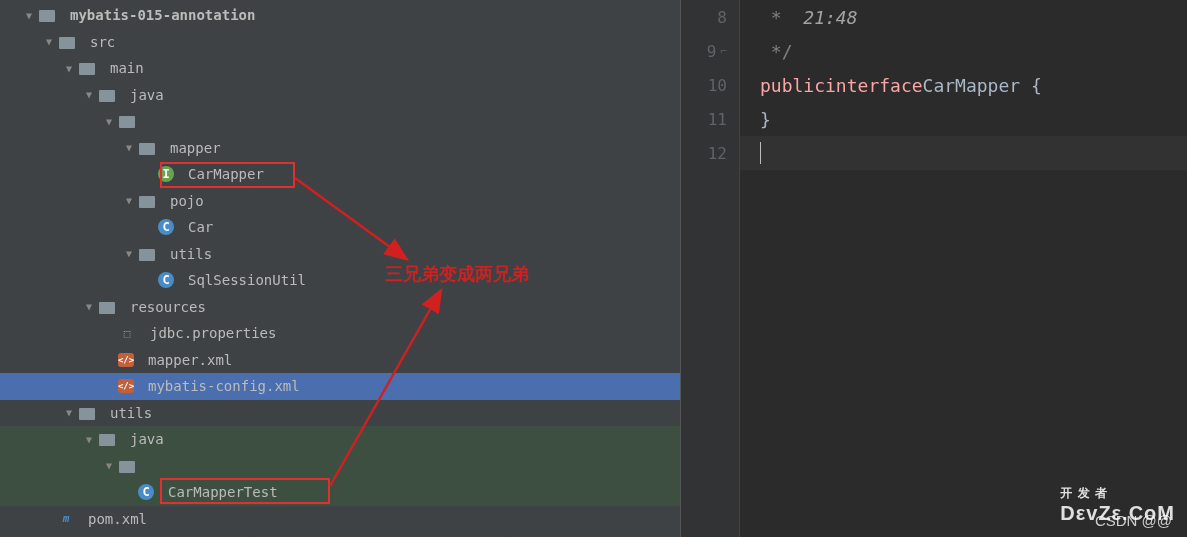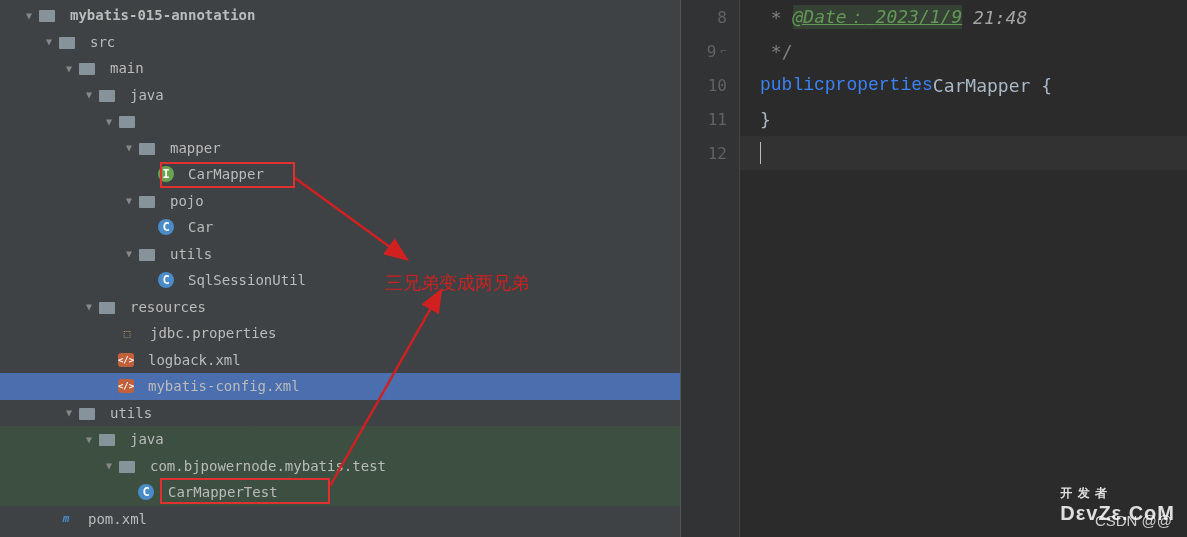--- a/index.html
+++ b/index.html
@@ -78,23 +78,22 @@
       border: 2px solid #e03030;
       pointer-events: none;
     }
     .highlight-1 { top: 162px; left: 160px; width: 135px; height: 26px; }
     .highlight-2 { top: 478px; left: 160px; width: 170px; height: 26px; }
 
     .annotation-text {
       position: absolute;
       color: #d02020;
       font-size: 18px;
-      font-weight: normal;
+      font-weight: bold;
       font-family: sans-serif;
-      margin-top: 9px;
     }
     .anno-1 { top: 262px; left: 385px; }
 
     .arrow-svg {
       position: absolute;
       pointer-events: none;
     }
 
     .editor-gutter {
       width: 60px;
@@ -134,21 +133,21 @@
     .caret {
       display: inline-block;
       width: 1px;
       height: 22px;
       background: #bbbbbb;
       vertical-align: middle;
     }
     .comment { color: #808080; }
     .doc-tag { color: #629755; font-style: italic; text-decoration: underline; background: #364135; }
     .doc-val { color: #a3a3a3; font-style: italic; }
-    .kw { color: #3b82f6; font-family: Liberation Mono, monospace; }
+    .kw { color: #fca5a5; }
     .cls { color: #a9b7c6; }
 
     .watermark {
       position: absolute;
       bottom: 8px;
       right: 15px;
       font-size: 15px;
       color: #ccc;
       font-family: sans-serif;
     }
@@ -276,21 +275,21 @@
     <span class="tree-label">resources</span>
   </div>
   <div class="tree-row">
     <span class="indent" style="width:118px"></span>
     <span class="file-icon icon-props">⬚</span>
     <span class="tree-label">jdbc.properties</span>
   </div>
   <div class="tree-row">
     <span class="indent" style="width:118px"></span>
     <span class="file-icon icon-xml">&lt;/&gt;</span>
-    <span class="tree-label">logback.xml</span>
+    <span class="tree-label">mapper.xml</span>
   </div>
   <div class="tree-row selected">
     <span class="indent" style="width:118px"></span>
     <span class="file-icon icon-xml">&lt;/&gt;</span>
     <span class="tree-label">mybatis-config.xml</span>
   </div>
   <div class="tree-row">
     <span class="indent" style="width:60px"></span>
     <span class="expand-icon">▼</span>
     <span class="folder-icon icon-folder">
@@ -311,21 +310,20 @@
     <span class="tree-label">java</span>
   </div>
   <div class="tree-row test-green">
     <span class="indent" style="width:100px"></span>
     <span class="expand-icon">▼</span>
     <span class="folder-icon icon-folder">
         <svg class="folder-svg">
           <rect width="16" height="12" y="2" rx="1"></rect>
         </svg>
       </span>
-    <span class="tree-label">com.bjpowernode.mybatis.test</span>
   </div>
   <div class="tree-row test-green">
     <span class="indent" style="width:138px"></span>
     <span class="file-icon icon-class">C</span>
     <span class="tree-label">CarMapperTest</span>
   </div>
   <div class="tree-row">
     <span class="indent" style="width:58px"></span>
     <span class="file-icon icon-maven">m</span>
     <span class="tree-label">pom.xml</span>
@@ -359,23 +357,23 @@
     </div>
   <div class="gutter-line">
       <span>11</span>
     </div>
   <div class="gutter-line">
       <span>12</span>
     </div>
 </div>
 
 <div class="editor-code">
-  <div class="code-line"><span class="comment"> * </span><span class="doc-tag"><span>@Date：</span> <span>2023/1/9</span></span><span class="doc-val"> 21:48</span></div>
+  <div class="code-line"><span class="comment"> * </span><span class="doc-val"> 21:48</span></div>
   <div class="code-line"><span class="comment"> */</span></div>
-  <div class="code-line"><span class="kw">public</span> <span class="kw">properties</span> <span class="cls">CarMapper</span><span class="cls"> {</span></div>
+  <div class="code-line"><span class="kw">public</span> <span class="kw">interface</span> <span class="cls">CarMapper</span><span class="cls"> {</span></div>
   <div class="code-line"><span class="cls">}</span></div>
   <div class="code-line caret-line"><span class="caret"></span></div>
 
   <div class="watermark">
     <span>CSDN @@</span>
   </div>
   <div class="watermark-logo">
     <div style="font-size:12px;">开 发 者</div>
     <div style="font-size:20px;">DεvZε.CοM</div>
   </div>

